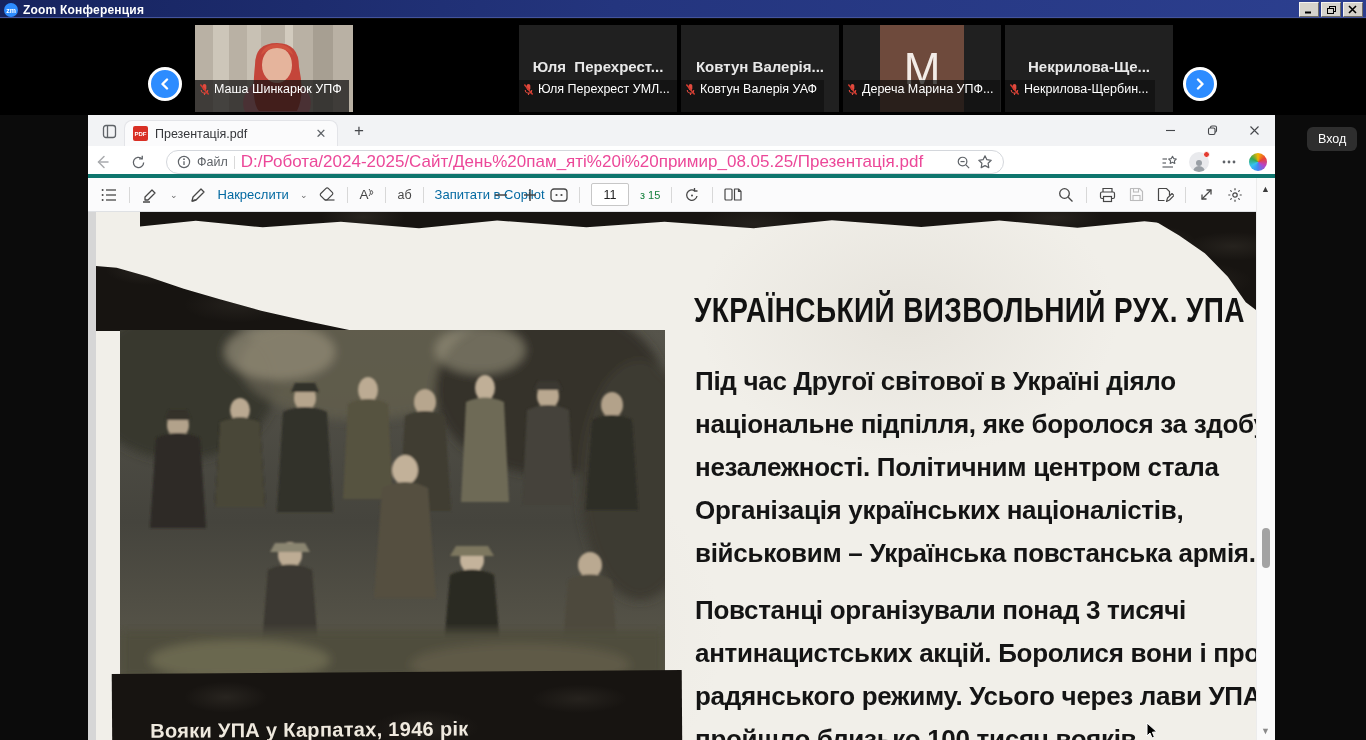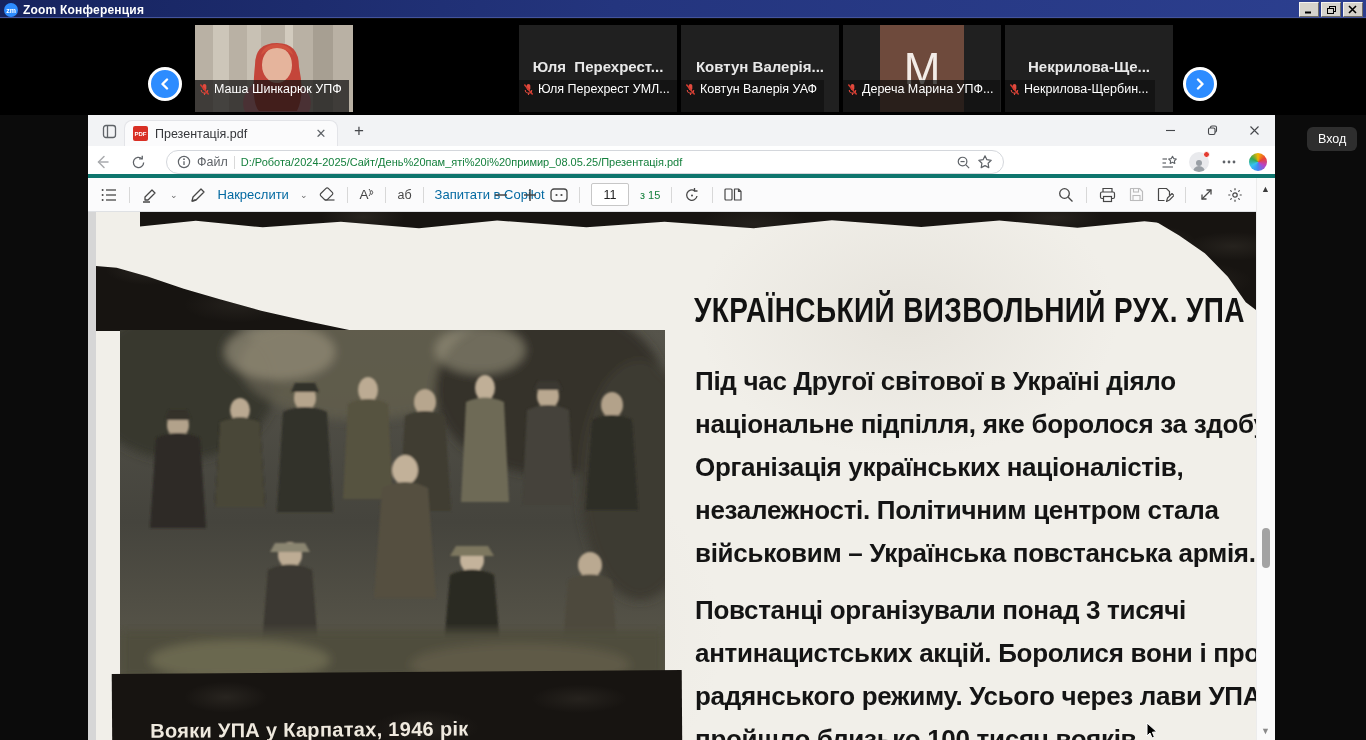--- a/index.html
+++ b/index.html
@@ -46,21 +46,21 @@
   .edge-ctl{position:absolute;top:0;height:31px;width:42px;display:flex;align-items:center;justify-content:center}
 
   .addrbar{position:absolute;left:0;top:31px;width:1187px;height:32px;background:#fff;border-bottom:4px solid #0f766e;
     display:flex;align-items:flex-end}
   .nav-ico{width:28px;text-align:center;color:#5f6368}
   .nav-ico.dis{color:#a9abae}
   .urlpill{position:absolute;left:78px;top:4px;width:838px;height:24px;border:1px solid #d4d7dc;border-radius:12px;
     background:#fff;display:flex;align-items:center;padding:0 10px;gap:6px}
   .scheme{font-size:12.5px;color:#5f6368}
   .pill-div{width:1px;height:13px;background:#d9d9d9}
-  .url{font-size:11px;color:#15803d;white-space:nowrap;overflow:hidden;flex:1}
+  .url{font-size:17px;color:#ec4899;white-space:nowrap;overflow:hidden;flex:1}
   .addr-right{position:absolute;right:8px;display:flex;align-items:center;gap:8px}
   .abtn{width:24px;height:24px;display:flex;align-items:center;justify-content:center}
   .avatar-wrap{position:relative;width:20px;height:20px}
   .avatar-c{width:20px;height:20px;border-radius:50%;background:#e9eaed;display:flex;align-items:flex-end;justify-content:center;overflow:hidden}
   .avatar-dot{position:absolute;right:-1px;top:-1px;width:7px;height:7px;border-radius:50%;background:#e33a2f;border:1px solid #fff}
   .copilot{width:18px;height:18px;border-radius:50%;
     background:conic-gradient(#f4b400,#ea4335,#b744c9,#4285f4,#34c3f1,#34a853,#f4b400)}
 
   .pdfbar{position:absolute;left:0;top:63px;width:1168px;height:34px;background:#fbfbfc;border-bottom:1px solid #dfe1e4;
     color:#474747;font-size:13px}
@@ -530,22 +530,22 @@
 
         <div class="torn caption-band">
           <span class="caption">Вояки УПА у Карпатах, 1946 рік</span>
         </div>
 
         <div class="slide-title">УКРАЇНСЬКИЙ ВИЗВОЛЬНИЙ РУХ. УПА</div>
 
         <div class="para para-1">
           <div>Під час Другої світової в Україні діяло</div>
           <div>національне підпілля, яке боролося за здобуття</div>
+          <div>незалежності. Політичним центром стала</div>
           <div>Організація українських націоналістів,</div>
-          <div>незалежності. Політичним центром стала</div>
           <div>військовим – Українська повстанська армія.</div>
         </div>
 
         <div class="para para-2">
           <div>Повстанці організували понад 3 тисячі</div>
           <div>антинацистських акцій. Боролися вони і проти</div>
           <div>радянського режиму. Усього через лави УПА</div>
           <div>пройшло близько 100 тисяч вояків.</div>
         </div>
       </div>

